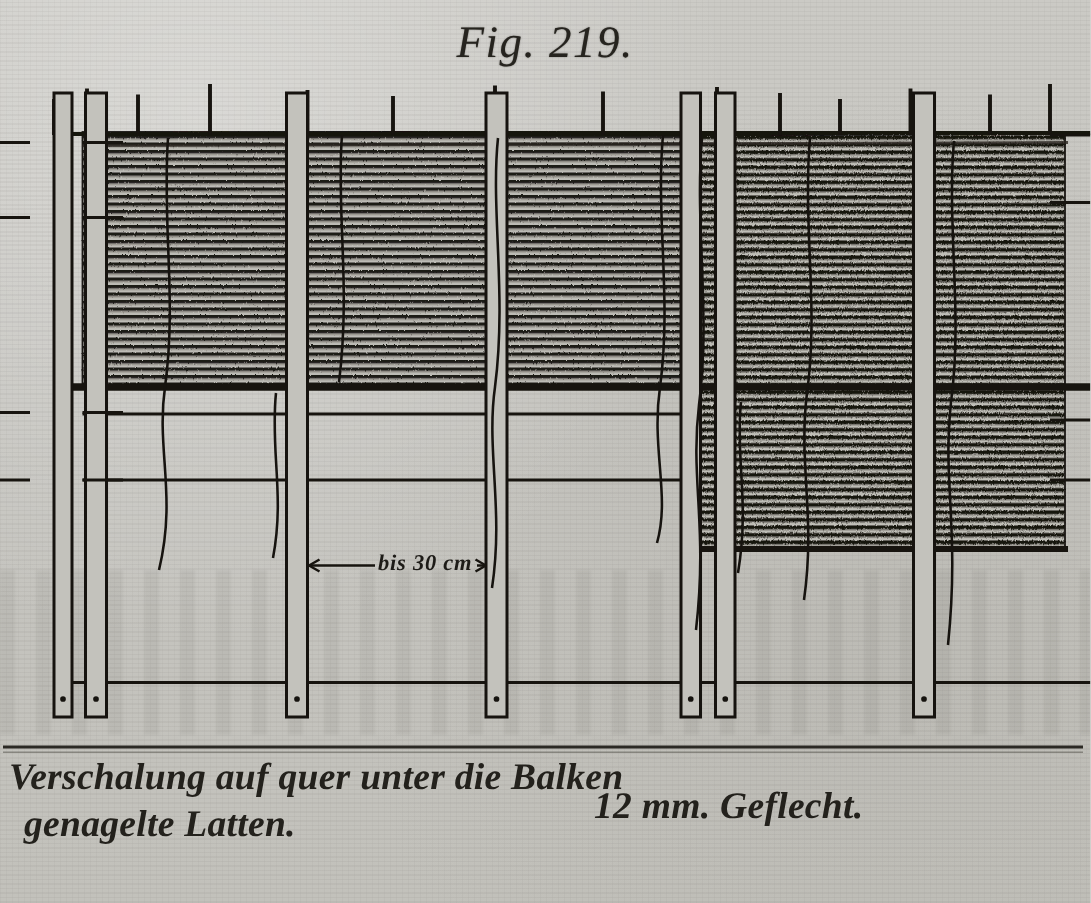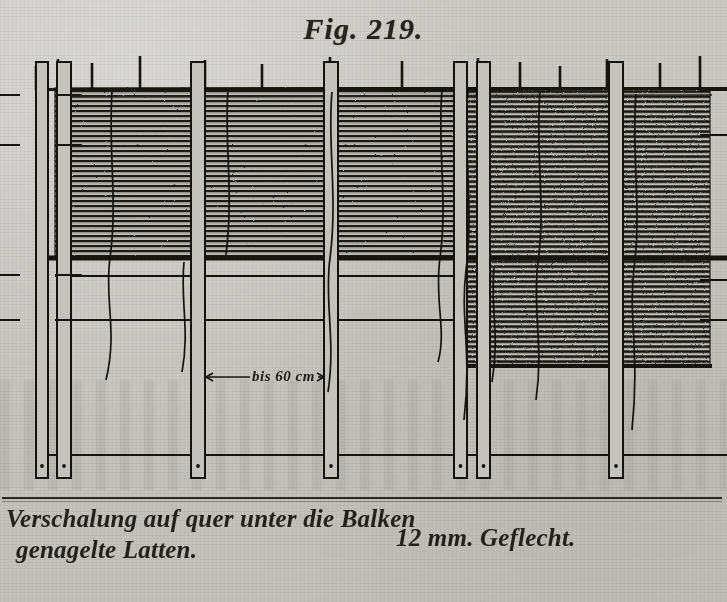--- a/index.html
+++ b/index.html
@@ -29,21 +29,21 @@
     position:absolute;left:0;top:380px;width:727px;height:110px;
     pointer-events:none;opacity:.13;
     background-image:repeating-linear-gradient(90deg,
       rgba(70,68,62,.55) 0 10px, rgba(0,0,0,0) 10px 24px);
     filter:blur(1px);
   }
 
   
   .title{
     position:absolute;left:0;top:12px;width:727px;text-align:center;
-    font-style:italic;font-weight:700;font-size:30px;letter-spacing:1px;
+    font-style:italic;font-weight:400;font-size:30px;letter-spacing:1px;
     color:#26241f;text-shadow:0 0 1px rgba(40,38,33,.6);
   }
 
   
   #fig{position:absolute;left:0;top:0;width:727px;height:495px;}
 
   
   .cap-rule{
     position:absolute;left:2px;top:497px;width:720px;height:0;
     border-top:2px solid #2b2924;
@@ -198,21 +198,21 @@
       </g>
 
     <g stroke="#17140f" stroke-width="1.6" fill="none">
       <path d="M206 377 L250 377"></path>
       <path d="M206 377 L213 373 M206 377 L213 381"></path>
       <path d="M318 377 L324 377"></path>
       <path d="M324 377 L317 373 M324 377 L317 381"></path>
     </g>
   </svg>
 
-  <div class="dim-label" style="left:252px;top:368px;">bis 60 cm</div>
+  <div class="dim-label" style="left:252px;top:368px;">bis 30 cm</div>
 
   <div class="cap-rule"></div>
   <div class="cap-rule2"></div>
   <div class="caption">
     <span class="cap-l1">Verschalung auf quer unter die Balken</span>
     <span class="cap-l2a">genagelte Latten.</span>
     <span class="cap-l2b">12 mm. Geflecht.</span>
   </div>
 </div>
 

